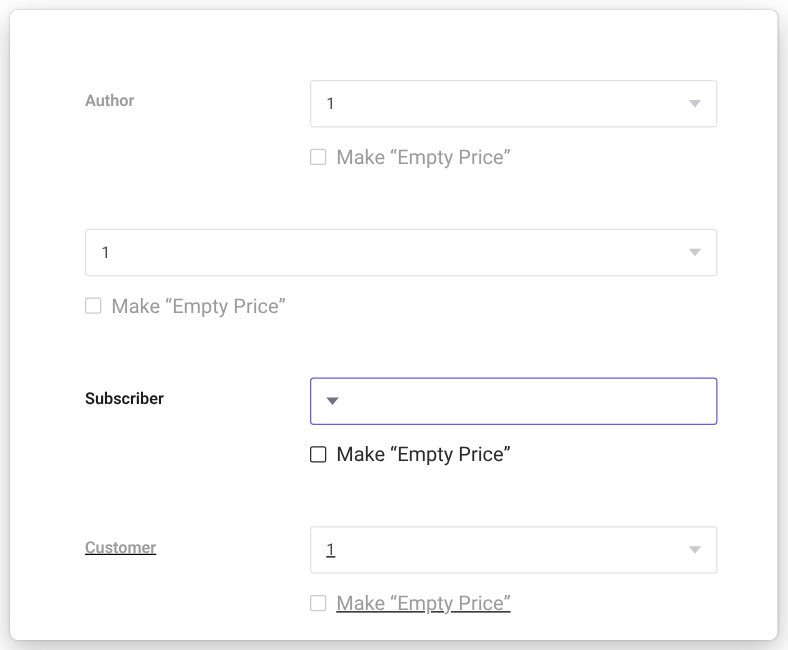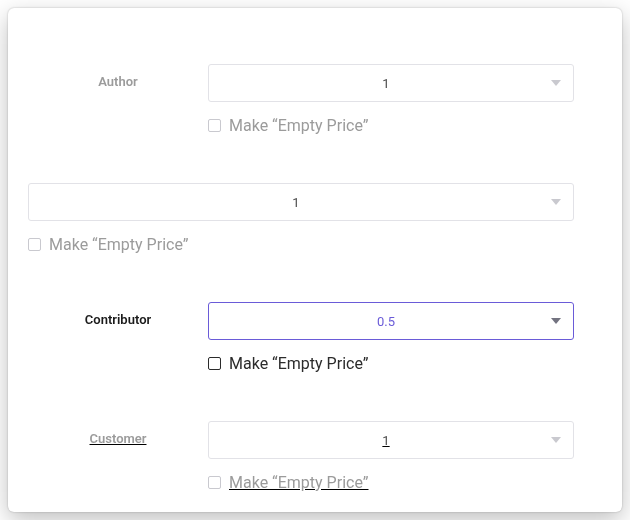--- a/index.html
+++ b/index.html
@@ -16,22 +16,21 @@
     }
     .card {
       position: absolute;
       top: 8px;
       left: 8px;
       right: 8px;
       bottom: 8px;
       background: #fff;
       border-radius: 6px;
       box-shadow: 0 0 2px rgba(0,0,0,0.25), 0 8px 24px rgba(0,0,0,0.25);
-      padding: 56px 48px 40px 20px;
-      text-align: center;
+      padding: 56px 48px 40px 60px;
     }
     .form-row {
       display: flex;
       align-items: flex-start;
       margin-bottom: 48px;
     }
     .form-row:last-child {
       margin-bottom: 0;
       text-decoration: underline;
     }
@@ -133,24 +132,23 @@
         <span class="chevron"></span>
       </div>
       <div class="check-row">
         <span class="checkbox"></span>
         <span class="check-label">Make “Empty Price”</span>
       </div>
     </div>
   </div>
 
   <div class="form-row">
-    <div class="row-label active">Contributor</div>
+    <div class="row-label active">Subscriber</div>
     <div class="row-controls">
       <div class="select active">
-        <span class="select-value">0.5</span>
         <span class="chevron"></span>
       </div>
       <div class="check-row">
         <span class="checkbox active"></span>
         <span class="check-label active">Make “Empty Price”</span>
       </div>
     </div>
   </div>
 
   <div class="form-row">

